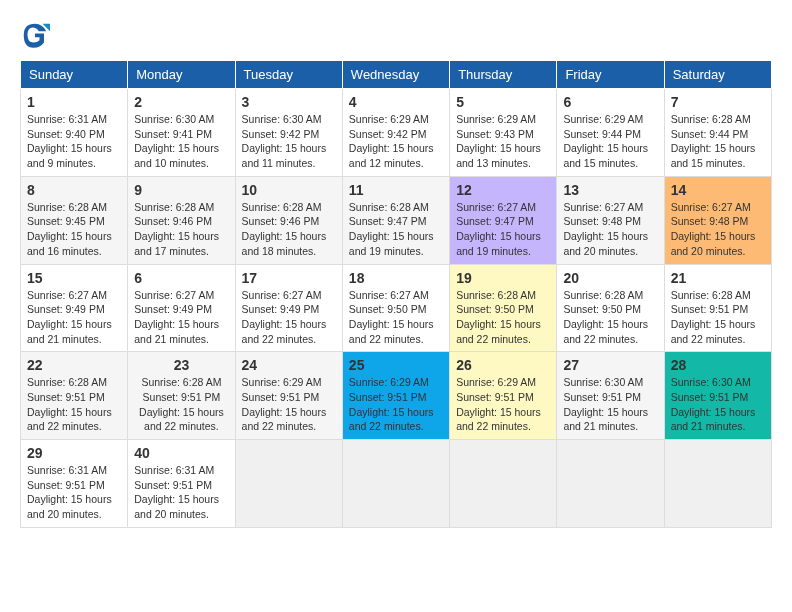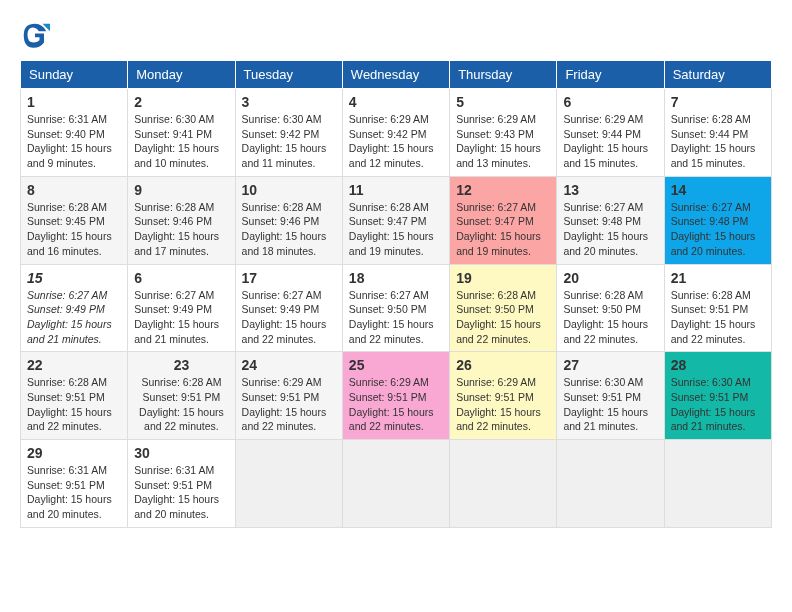--- a/index.html
+++ b/index.html
@@ -169,35 +169,35 @@
           <div class="day-info">Sunrise: 6:28 AM<br>Sunset: 9:46 PM<br>Daylight: 15 hours and 17 minutes.</div>
         </td>
         <td style="background-color: rgb(245, 245, 245);">
           <span class="day-num">10</span>
           <div class="day-info">Sunrise: 6:28 AM<br>Sunset: 9:46 PM<br>Daylight: 15 hours and 18 minutes.</div>
         </td>
         <td style="background-color: rgb(245, 245, 245);">
           <span class="day-num">11</span>
           <div class="day-info">Sunrise: 6:28 AM<br>Sunset: 9:47 PM<br>Daylight: 15 hours and 19 minutes.</div>
         </td>
-        <td style="background-color: #fca5a5;">
+        <td style="background-color: #c4b5fd;">
           <span class="day-num">12</span>
           <div class="day-info">Sunrise: 6:27 AM<br>Sunset: 9:47 PM<br>Daylight: 15 hours and 19 minutes.</div>
         </td>
         <td style="background-color: rgb(245, 245, 245);">
           <span class="day-num">13</span>
           <div class="day-info">Sunrise: 6:27 AM<br>Sunset: 9:48 PM<br>Daylight: 15 hours and 20 minutes.</div>
         </td>
-        <td style="background-color: #0ea5e9;">
+        <td style="background-color: #fdba74;">
           <span class="day-num">14</span>
           <div class="day-info">Sunrise: 6:27 AM<br>Sunset: 9:48 PM<br>Daylight: 15 hours and 20 minutes.</div>
         </td>
       </tr>
       <tr>
-        <td style="background-color: rgb(255, 255, 255); font-style: italic;">
+        <td style="background-color: rgb(255, 255, 255);">
           <span class="day-num">15</span>
           <div class="day-info">Sunrise: 6:27 AM<br>Sunset: 9:49 PM<br>Daylight: 15 hours and 21 minutes.</div>
         </td>
         <td style="background-color: rgb(255, 255, 255);">
           <span class="day-num">6</span>
           <div class="day-info">Sunrise: 6:27 AM<br>Sunset: 9:49 PM<br>Daylight: 15 hours and 21 minutes.</div>
         </td>
         <td style="background-color: rgb(255, 255, 255);">
           <span class="day-num">17</span>
           <div class="day-info">Sunrise: 6:27 AM<br>Sunset: 9:49 PM<br>Daylight: 15 hours and 22 minutes.</div>
@@ -225,21 +225,21 @@
           <div class="day-info">Sunrise: 6:28 AM<br>Sunset: 9:51 PM<br>Daylight: 15 hours and 22 minutes.</div>
         </td>
         <td style="background-color: rgb(245, 245, 245); text-align: center;">
           <span class="day-num">23</span>
           <div class="day-info">Sunrise: 6:28 AM<br>Sunset: 9:51 PM<br>Daylight: 15 hours and 22 minutes.</div>
         </td>
         <td style="background-color: rgb(245, 245, 245);">
           <span class="day-num">24</span>
           <div class="day-info">Sunrise: 6:29 AM<br>Sunset: 9:51 PM<br>Daylight: 15 hours and 22 minutes.</div>
         </td>
-        <td style="background-color: #f9a8d4;">
+        <td style="background-color: #0ea5e9;">
           <span class="day-num">25</span>
           <div class="day-info">Sunrise: 6:29 AM<br>Sunset: 9:51 PM<br>Daylight: 15 hours and 22 minutes.</div>
         </td>
         <td style="background-color: #fef9c3;">
           <span class="day-num">26</span>
           <div class="day-info">Sunrise: 6:29 AM<br>Sunset: 9:51 PM<br>Daylight: 15 hours and 22 minutes.</div>
         </td>
         <td style="background-color: rgb(245, 245, 245); margin-top: 20px;">
           <span class="day-num">27</span>
           <div class="day-info">Sunrise: 6:30 AM<br>Sunset: 9:51 PM<br>Daylight: 15 hours and 21 minutes.</div>
@@ -248,21 +248,21 @@
           <span class="day-num">28</span>
           <div class="day-info">Sunrise: 6:30 AM<br>Sunset: 9:51 PM<br>Daylight: 15 hours and 21 minutes.</div>
         </td>
       </tr>
       <tr>
         <td style="background-color: rgb(255, 255, 255);">
           <span class="day-num">29</span>
           <div class="day-info">Sunrise: 6:31 AM<br>Sunset: 9:51 PM<br>Daylight: 15 hours and 20 minutes.</div>
         </td>
         <td style="background-color: rgb(255, 255, 255);">
-          <span class="day-num">30</span>
+          <span class="day-num">40</span>
           <div class="day-info">Sunrise: 6:31 AM<br>Sunset: 9:51 PM<br>Daylight: 15 hours and 20 minutes.</div>
         </td>
         <td class="empty-cell" style="background-color: rgb(240, 240, 240);"></td>
         <td class="empty-cell" style="background-color: rgb(240, 240, 240);"></td>
         <td class="empty-cell" style="background-color: rgb(240, 240, 240);"></td>
         <td class="empty-cell" style="background-color: rgb(240, 240, 240);"></td>
         <td class="empty-cell" style="background-color: rgb(240, 240, 240);"></td>
       </tr>
     </tbody>
 </table>

